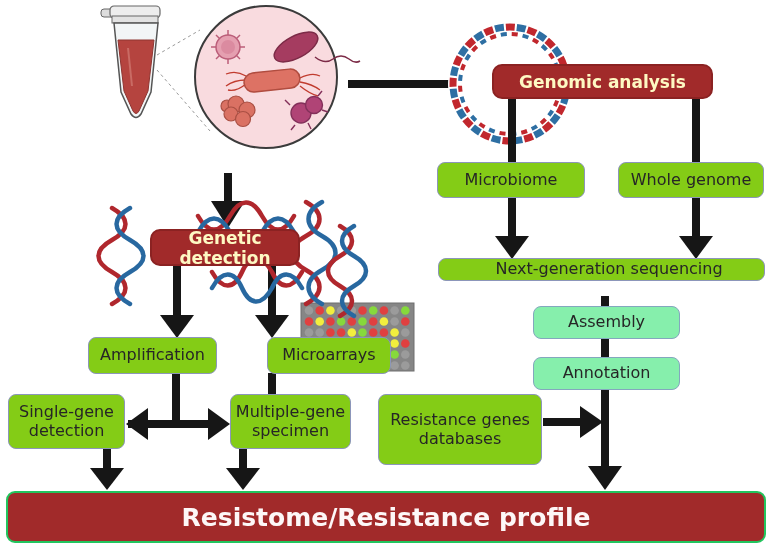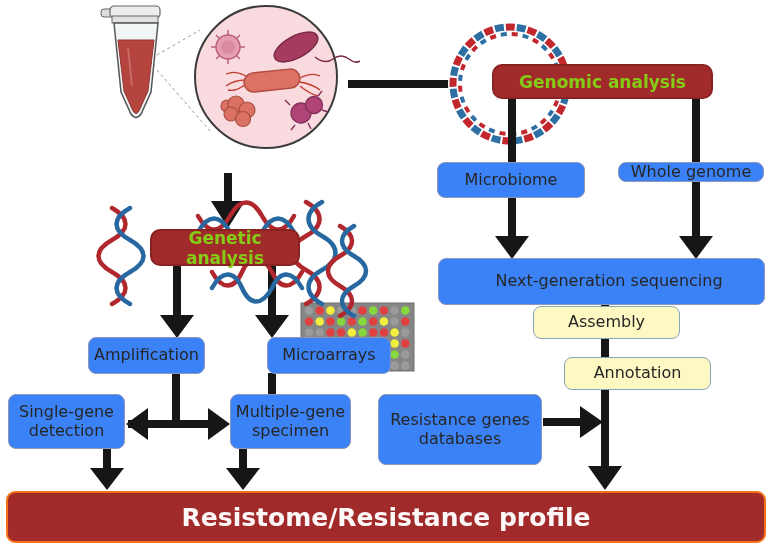--- a/index.html
+++ b/index.html
@@ -1,36 +1,36 @@
 <!DOCTYPE html>
 <html><head>
 <meta charset="utf-8">
 <style>
   html,body{margin:0;padding:0;}
   body{font-family:"DejaVu Sans","Liberation Sans",sans-serif;background:#ffffff;}
   #stage{position:relative;width:772px;height:554px;background:#ffffff;overflow:hidden;}
   #gfx{position:absolute;left:0;top:0;z-index:1;}
   .node{
     position:absolute;z-index:2;box-sizing:border-box;
-    background:#3b82f6;border:1.6px solid #8c96ba;border-radius:8px;
+    background:#84cc16;border:1.6px solid #8c96ba;border-radius:8px;
     color:#262626;font-size:16px;line-height:1.15;
     display:flex;align-items:center;justify-content:center;text-align:center;
     padding:2px 4px;
   }
-  .node.blue{background:#fef9c3;border-color:#84a7be;text-align:center;}
+  .node.blue{background:#86efac;border-color:#84a7be;text-align:center;}
   .redbtn{
     position:absolute;z-index:3;box-sizing:border-box;
     background:#a12a2a;border:2px solid #8b2222;border-radius:10px;
-    color:#84cc16;font-weight:bold;font-size:17px;
+    color:#fef9c3;font-weight:bold;font-size:17px;
     display:flex;align-items:center;justify-content:center;text-align:center;
   }
   #banner{
     position:absolute;z-index:3;box-sizing:border-box;
     left:6px;top:491px;width:760px;height:52px;
-    background:#a12a2a;border:2px solid #f97316;border-radius:9px;
+    background:#a12a2a;border:2px solid #22c55e;border-radius:9px;
     color:#fdf7f7;font-weight:bold;font-size:25px;
     display:flex;align-items:center;justify-content:center;
   }
   #clinical-label{
     position:absolute;z-index:2;left:128px;top:146px;width:200px;
     text-align:center;color:#1f1f1f;font-size:17px;
   }
 </style>
 </head>
 <body>
@@ -215,30 +215,30 @@
         <line x1="308" y1="123" x2="311" y2="129"></line>
         <line x1="322" y1="110" x2="328" y2="112"></line>
         <line x1="318" y1="96" x2="322" y2="91"></line>
         <circle cx="301" cy="113" r="10"></circle>
         <circle cx="314" cy="105" r="8.5"></circle>
       </g>
     </g>
   </svg>
 
 
-  <div class="redbtn" style="left:150px;top:229px;width:150px;height:37px;">Genetic analysis</div>
+  <div class="redbtn" style="left:150px;top:229px;width:150px;height:37px;">Genetic detection</div>
   <div class="redbtn" style="left:492px;top:64px;width:221px;height:35px;">Genomic analysis</div>
 
-  <div class="node" style="left:88px;top:337px;width:117px;height:37px;">Amplification</div>
+  <div class="node" style="left:88px;top:337px;width:129px;height:37px;">Amplification</div>
   <div class="node" style="left:243px;top:337px;width:124px;height:37px;margin-left:24px;">Microarrays</div>
   <div class="node" style="left:8px;top:394px;width:117px;height:55px;text-align:center;">Single-gene detection</div>
   <div class="node" style="left:230px;top:394px;width:121px;height:55px;">Multiple-gene specimen</div>
 
   <div class="node" style="left:437px;top:162px;width:148px;height:36px;">Microbiome</div>
-  <div class="node" style="left:618px;top:162px;width:146px;height:20px;">Whole genome</div>
-  <div class="node" style="left:438px;top:258px;width:327px;height:47px;padding-left:19px;">Next-generation sequencing</div>
+  <div class="node" style="left:618px;top:162px;width:146px;height:36px;">Whole genome</div>
+  <div class="node" style="left:438px;top:258px;width:327px;height:23px;padding-left:19px;">Next-generation sequencing</div>
   <div class="node blue" style="left:533px;top:306px;width:147px;height:33px;">Assembly</div>
-  <div class="node blue" style="left:564px;top:357px;width:147px;height:33px;">Annotation</div>
+  <div class="node blue" style="left:533px;top:357px;width:147px;height:33px;">Annotation</div>
   <div class="node" style="left:378px;top:394px;width:164px;height:71px;">Resistance genes databases</div>
 
   <div id="banner">Resistome/Resistance profile</div>
 
 </div>
 
 </body></html>

